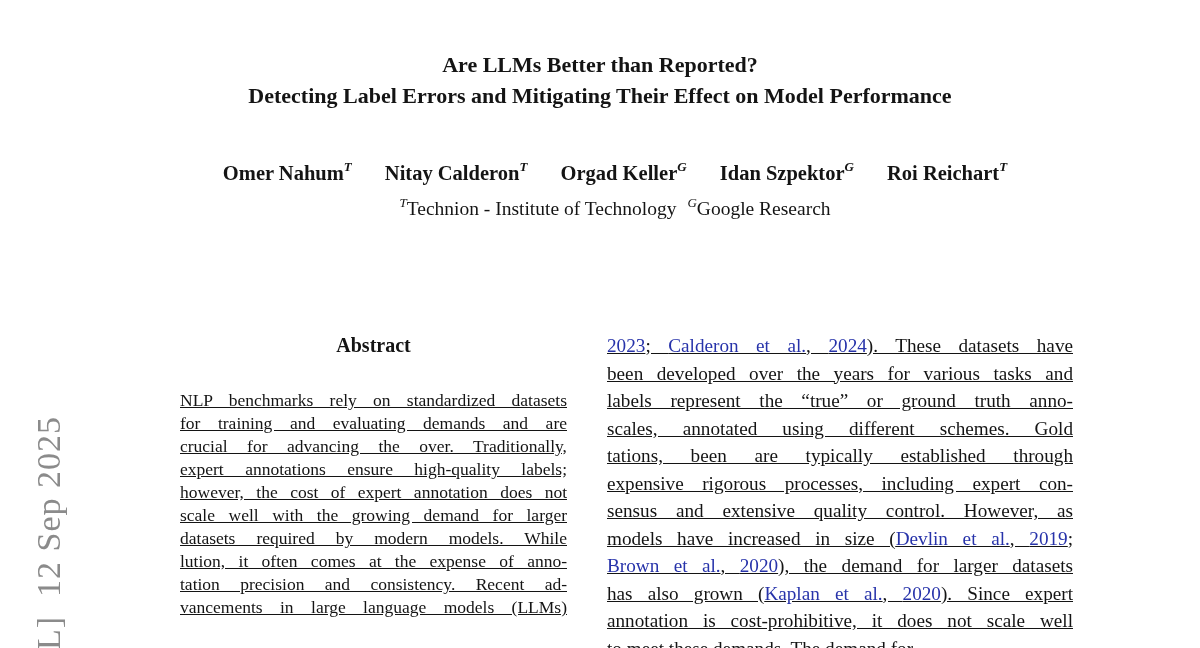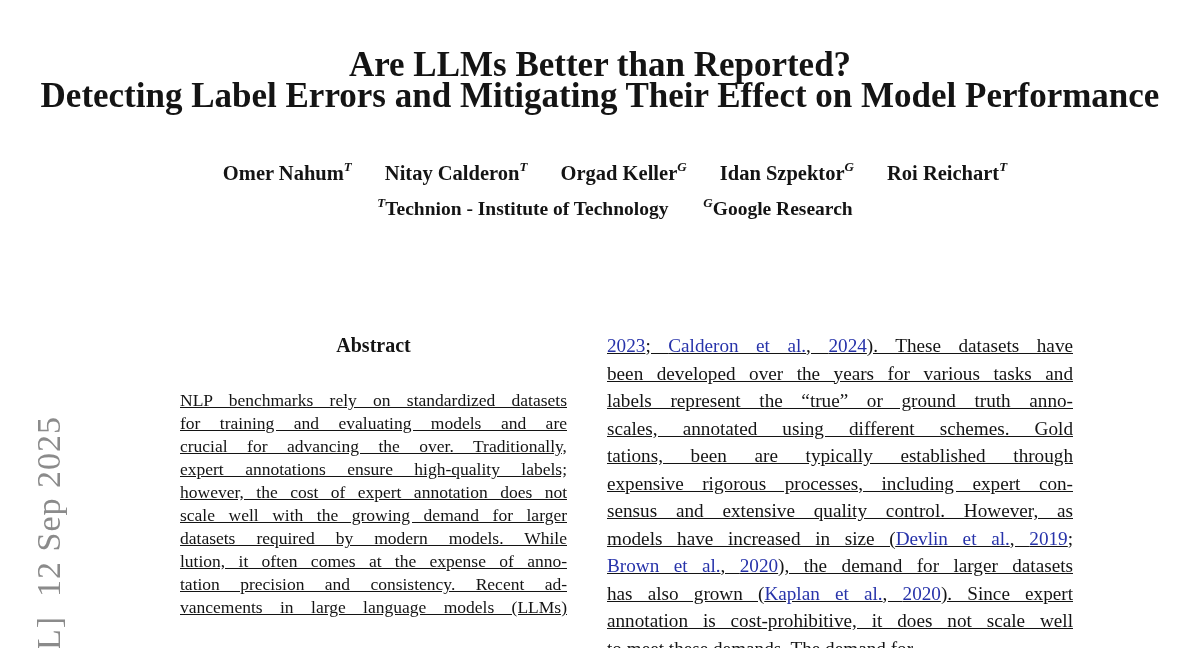--- a/index.html
+++ b/index.html
@@ -11,32 +11,32 @@
   
   .watermark {
     position:absolute; left:30px; top:650px;
     transform:rotate(-90deg); transform-origin:0 0;
     white-space:pre; font-size:34px; letter-spacing:1px;
     color:var(--wm-color,#8b8b8b);
   }
   
   .title {
     position:absolute; left:0; top:49px; width:1200px;
-    text-align:center; font-weight:bold; font-size:35px; line-height:31px;
+    text-align:center; font-weight:bold; font-size:22px; line-height:31px;
   }
   .authors {
     position:absolute; left:30px; top:162px; width:1170px;
     text-align:center; font-size:20.5px; font-weight:bold;
   }
   .authors .author { margin:0 14px; white-space:nowrap; }
   .affiliations {
     position:absolute; left:30px; top:198px; width:1170px;
     text-align:center; font-size:19.5px;
   }
-  .affiliations .affiliation { margin:0 15px; white-space:nowrap;font-weight:bold; }
+  .affiliations .affiliation { margin:0 3px; white-space:nowrap; }
   sup.mark {
     font-style:italic; font-size:13px; line-height:0;
     position:relative; top:-1px;
   }
   
   .abstract-col { position:absolute; left:180px; top:333px; width:387px; }
   .abstract-col h2 {
     margin:0; text-align:center; font-size:20px; line-height:24px; font-weight:bold;
   }
   .abstract-lines { margin-top:32px; font-size:17.5px; }
@@ -66,21 +66,21 @@
   </div>
 
   <div class="authors"><span class="author"><span>Omer Nahum</span><sup class="mark">T</sup></span> <span class="author"><span>Nitay Calderon</span><sup class="mark">T</sup></span> <span class="author"><span>Orgad Keller</span><sup class="mark">G</sup></span> <span class="author"><span>Idan Szpektor</span><sup class="mark">G</sup></span> <span class="author"><span>Roi Reichart</span><sup class="mark">T</sup></span> </div>
 
   <div class="affiliations"><span class="affiliation"><sup class="mark">T</sup><span>Technion - Institute of Technology</span></span> <span class="affiliation"><sup class="mark">G</sup><span>Google Research</span></span> </div>
 
   <div class="abstract-col">
     <h2>Abstract</h2>
     <div class="abstract-lines">
         <div class="line">NLP benchmarks rely on standardized datasets</div>
-        <div class="line">for training and evaluating models and are</div>
+        <div class="line">for training and evaluating demands and are</div>
         <div class="line">crucial for advancing the over. Traditionally,</div>
         <div class="line">expert annotations ensure high-quality labels;</div>
         <div class="line">however, the cost of expert annotation does not</div>
         <div class="line">scale well with the growing demand for larger</div>
         <div class="line">datasets required by modern models. While</div>
         <div class="line">lution, it often comes at the expense of anno-</div>
         <div class="line">tation precision and consistency. Recent ad-</div>
         <div class="line">vancements in large language models (LLMs)</div>
       </div>
   </div>

